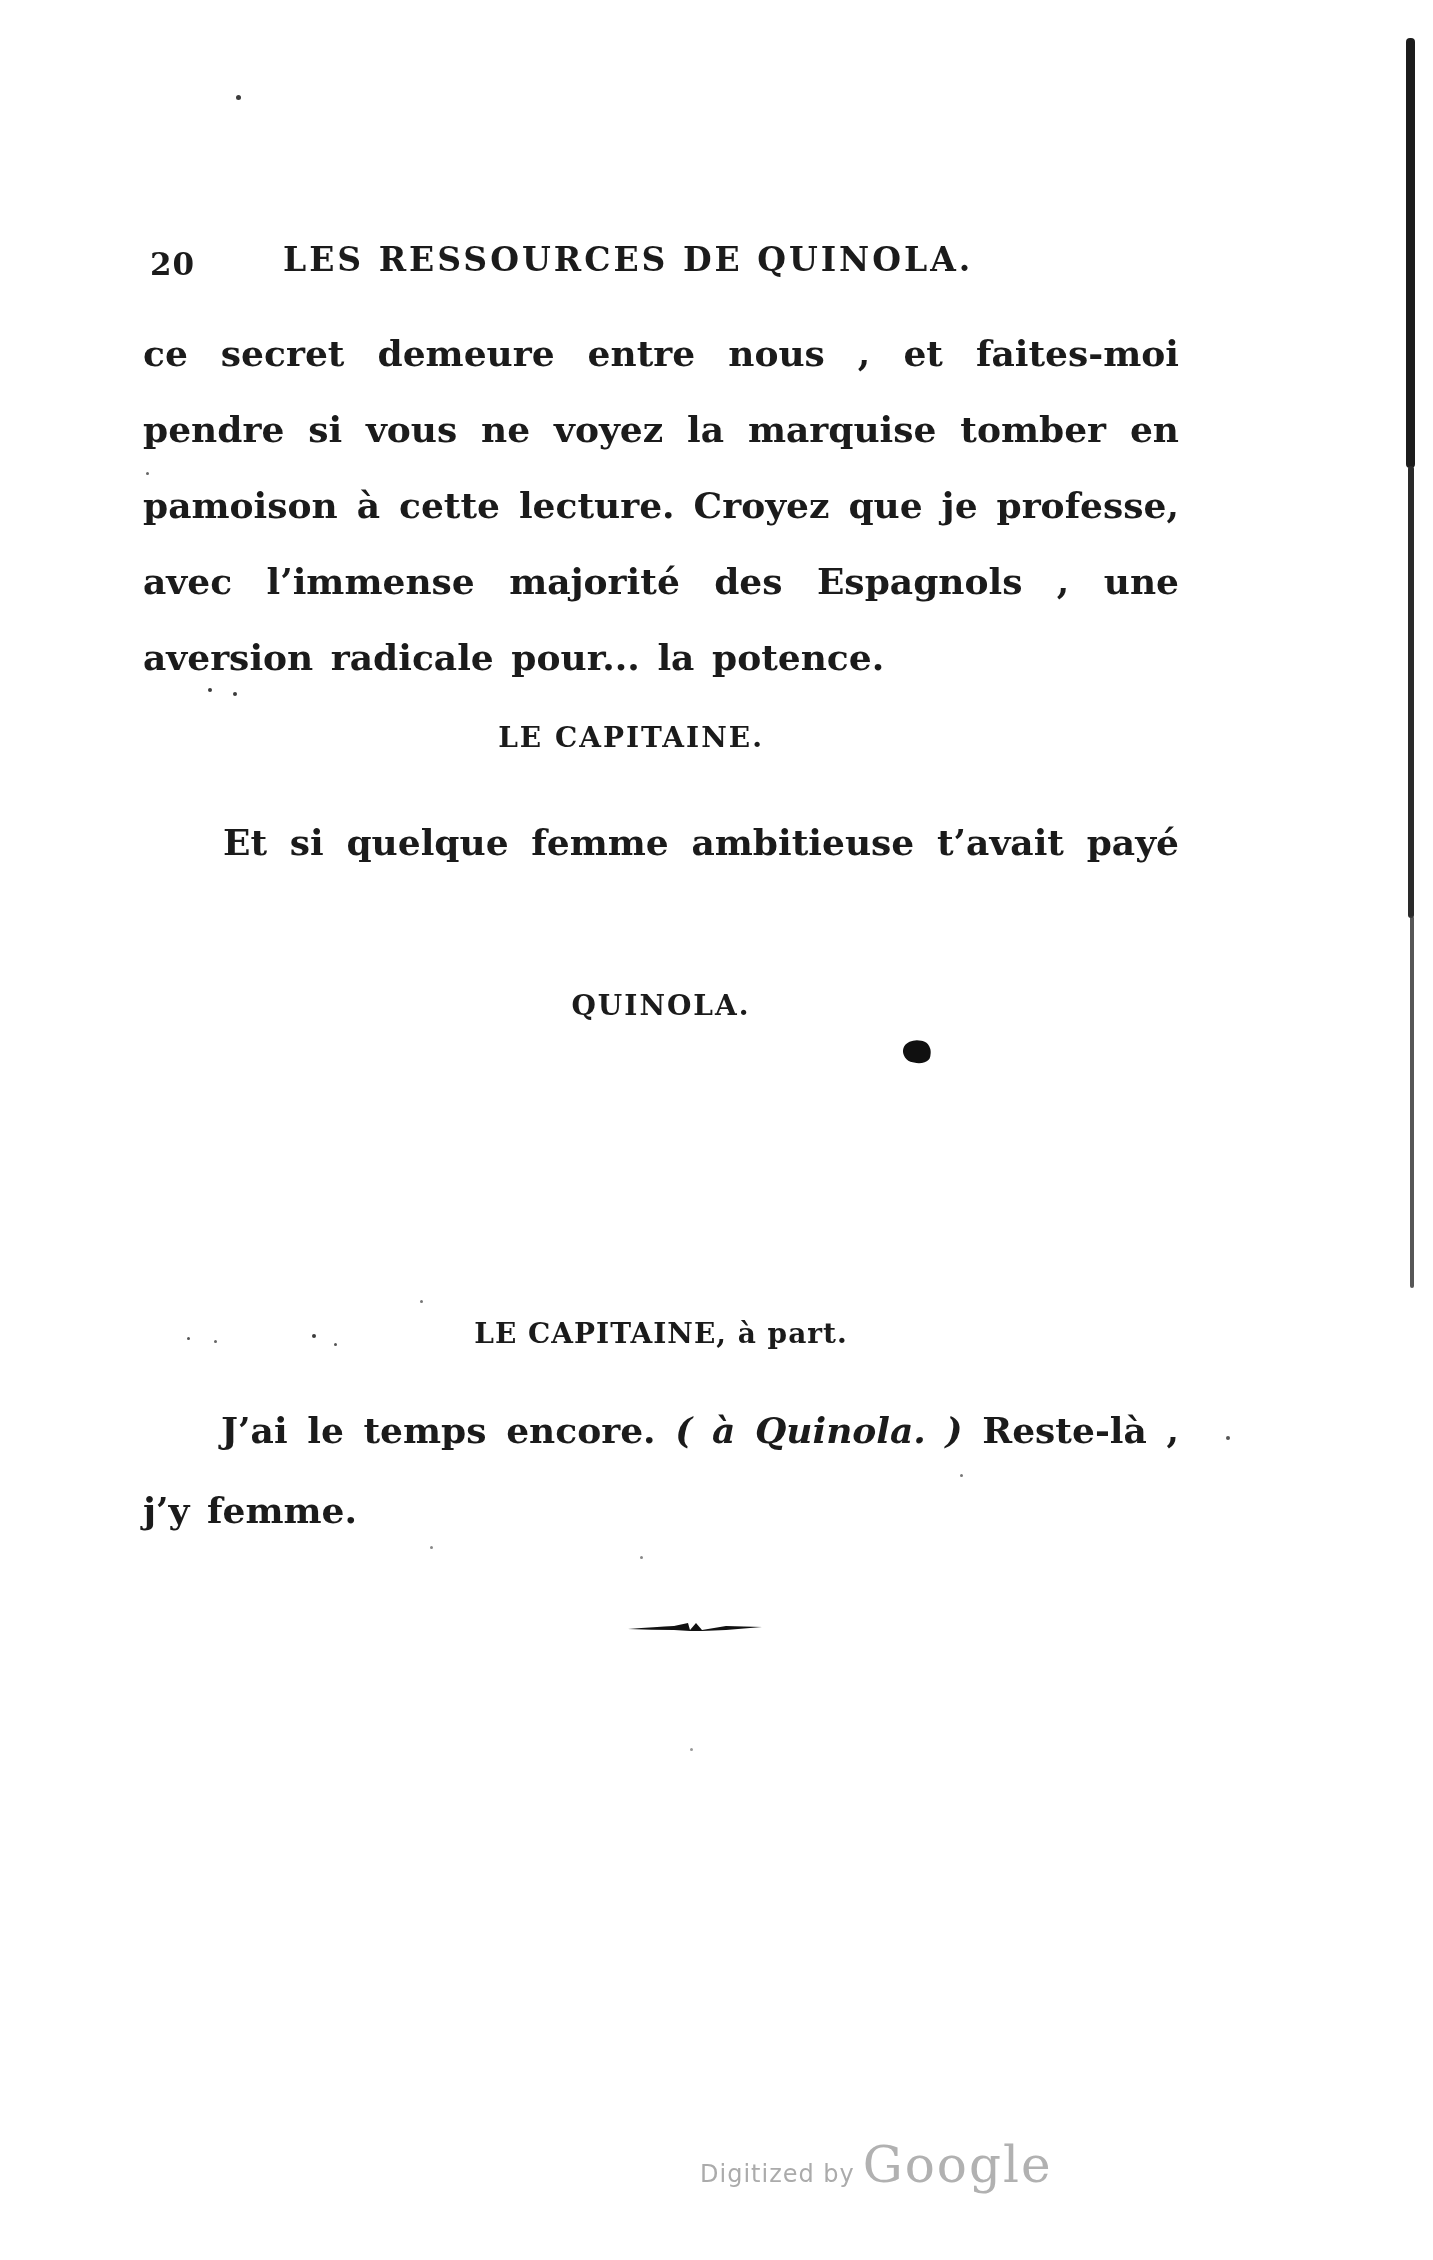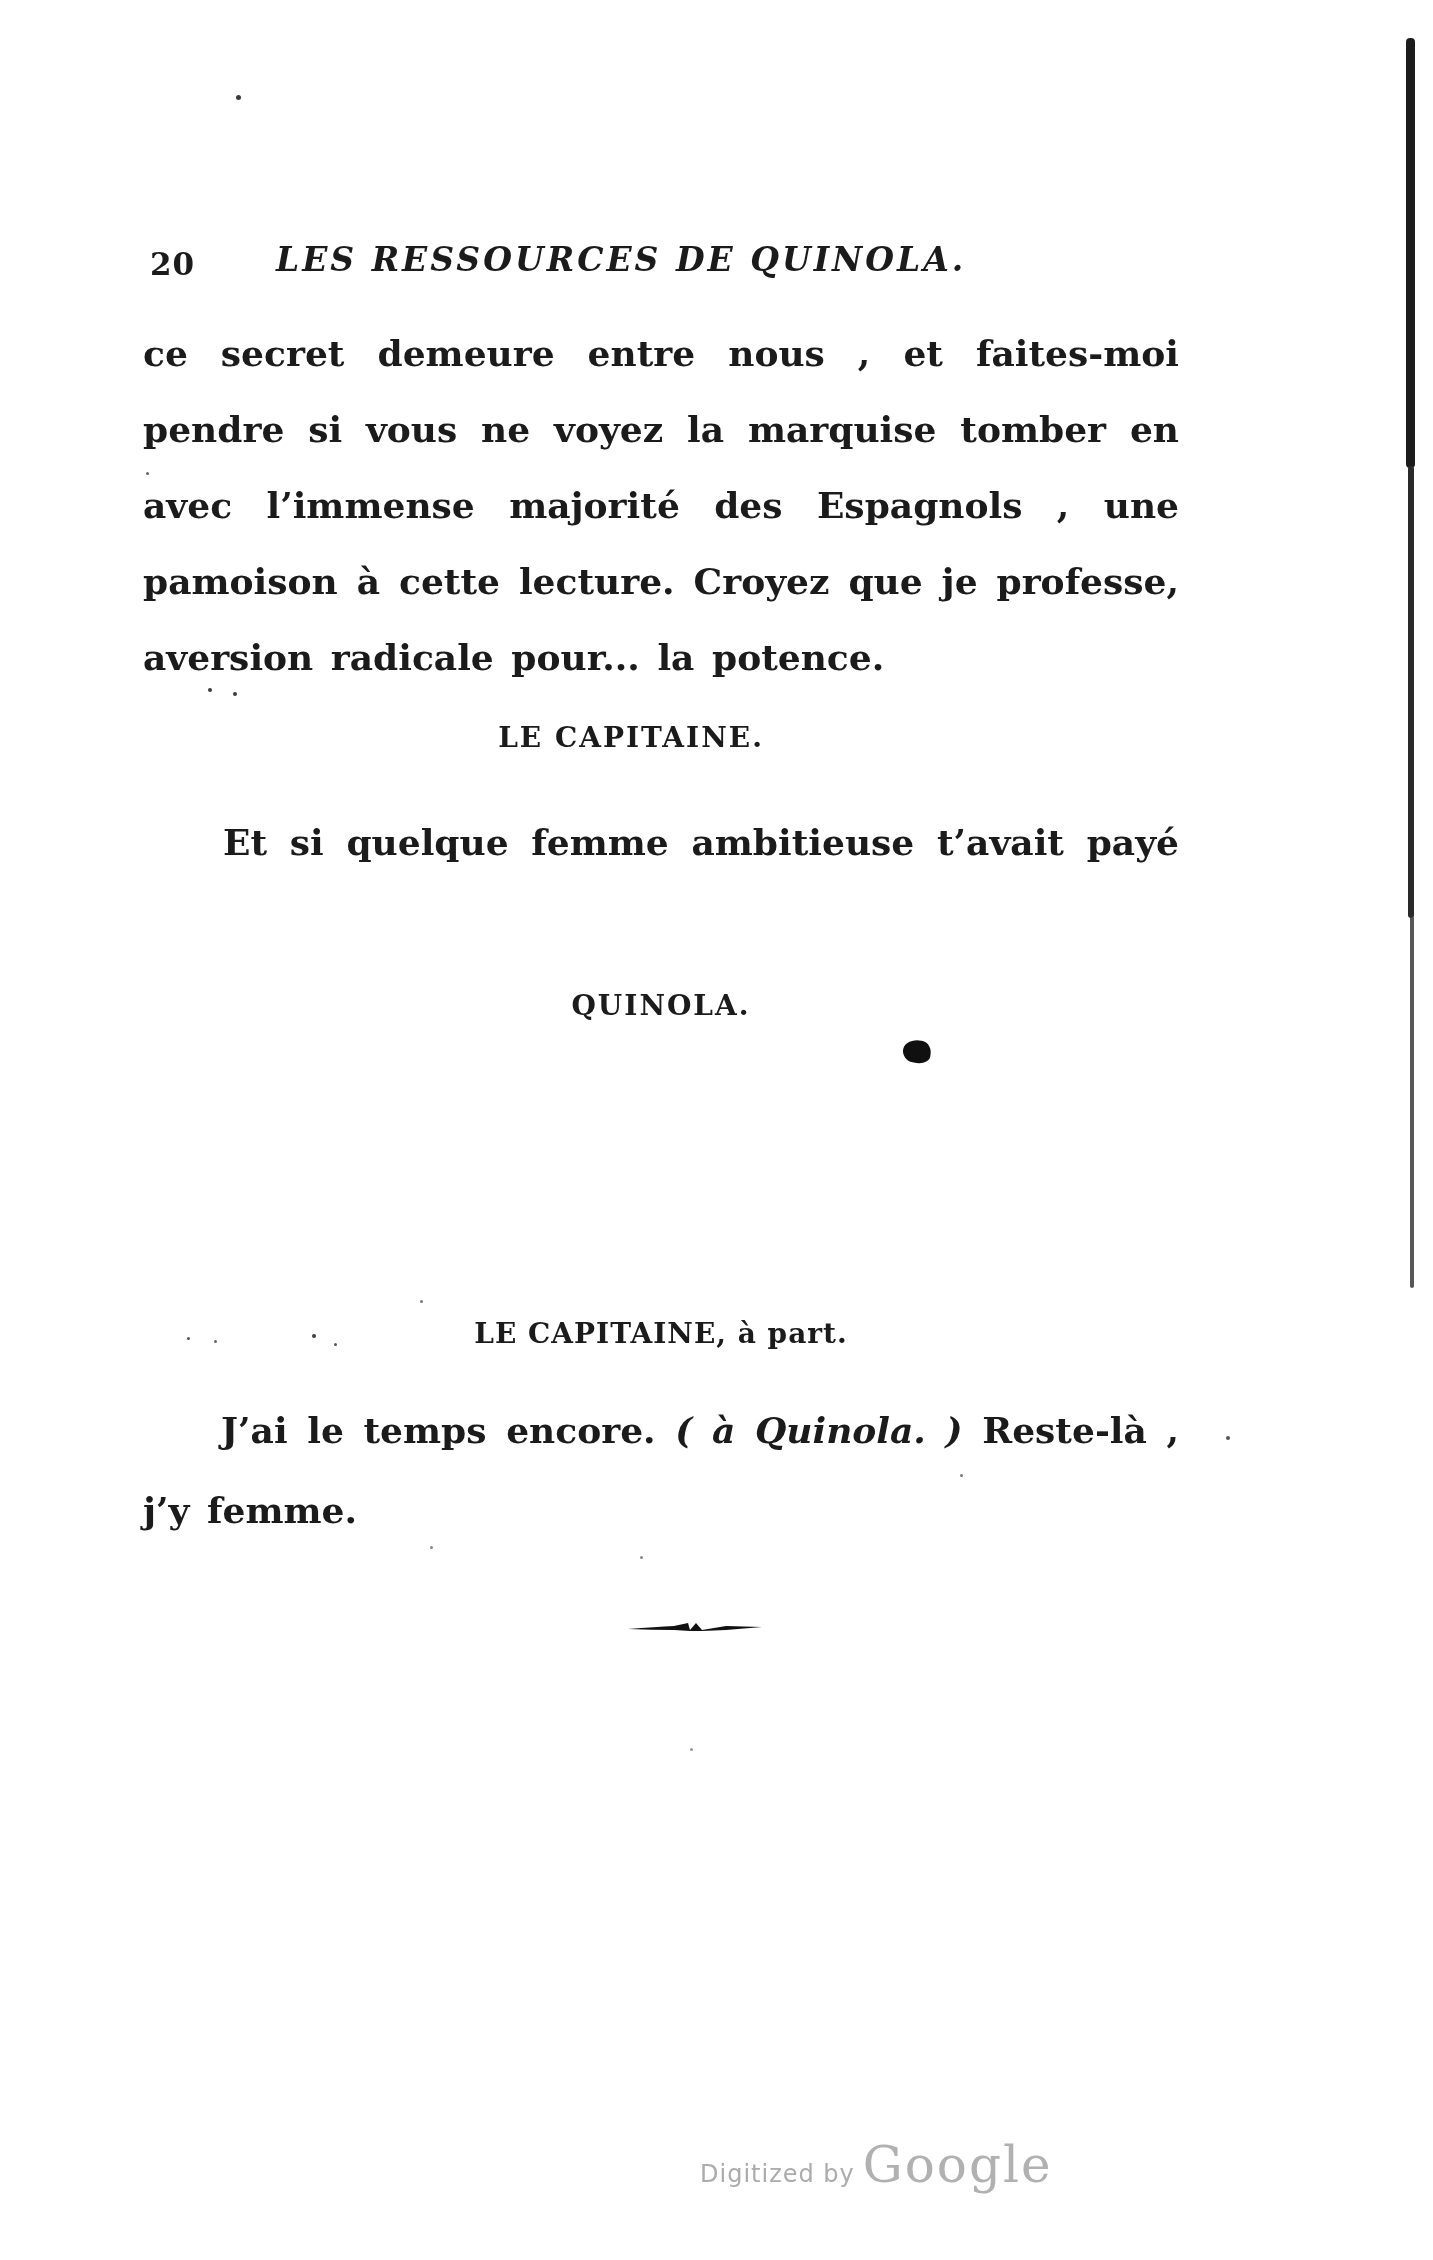--- a/index.html
+++ b/index.html
@@ -10,24 +10,23 @@
     font-family:"DejaVu Serif", serif;
     color:#1b1b1b;
     overflow:hidden;
   }
   
   .pagenum{
     position:absolute;left:150px;top:246px;
     font-size:31px;font-weight:700;letter-spacing:1px;
   }
   .runtitle{
-    position:absolute;left:276px;top:240px;width:675px;
+    position:absolute;left:283px;top:240px;width:675px;
     text-align:center;font-size:33px;font-weight:700;letter-spacing:3px;
     white-space:nowrap;
-    font-style:italic;
   }
   
   .para{
     position:absolute;left:143px;width:1036px;
     font-size:36px;font-weight:700;
     word-spacing:5px;
   }
   .line{display:block;}
   .line.j{text-align:justify;text-align-last:justify;text-justify:inter-word;}
   .ind80{padding-left:80px;}
@@ -80,22 +79,22 @@
 <body>
 
 <div class="page">
 
   <div class="pagenum">20</div>
   <div class="runtitle">LES RESSOURCES DE QUINOLA.</div>
 
   <div class="para p1">
     <div class="line j">ce secret demeure entre nous , et faites-moi</div>
     <div class="line j">pendre si vous ne voyez la marquise tomber en</div>
+    <div class="line j">pamoison à cette lecture. Croyez que je professe,</div>
     <div class="line j">avec l’immense majorité des Espagnols , une</div>
-    <div class="line j">pamoison à cette lecture. Croyez que je professe,</div>
     <div class="line">aversion radicale pour... la potence.</div>
   </div>
 
   <div class="speaker h1">LE CAPITAINE.</div>
 
   <div class="para p2">
     <div class="line j ind80">Et si quelque femme ambitieuse t’avait payé</div>
   </div>
 
   <div class="speaker h2">QUINOLA.</div>

